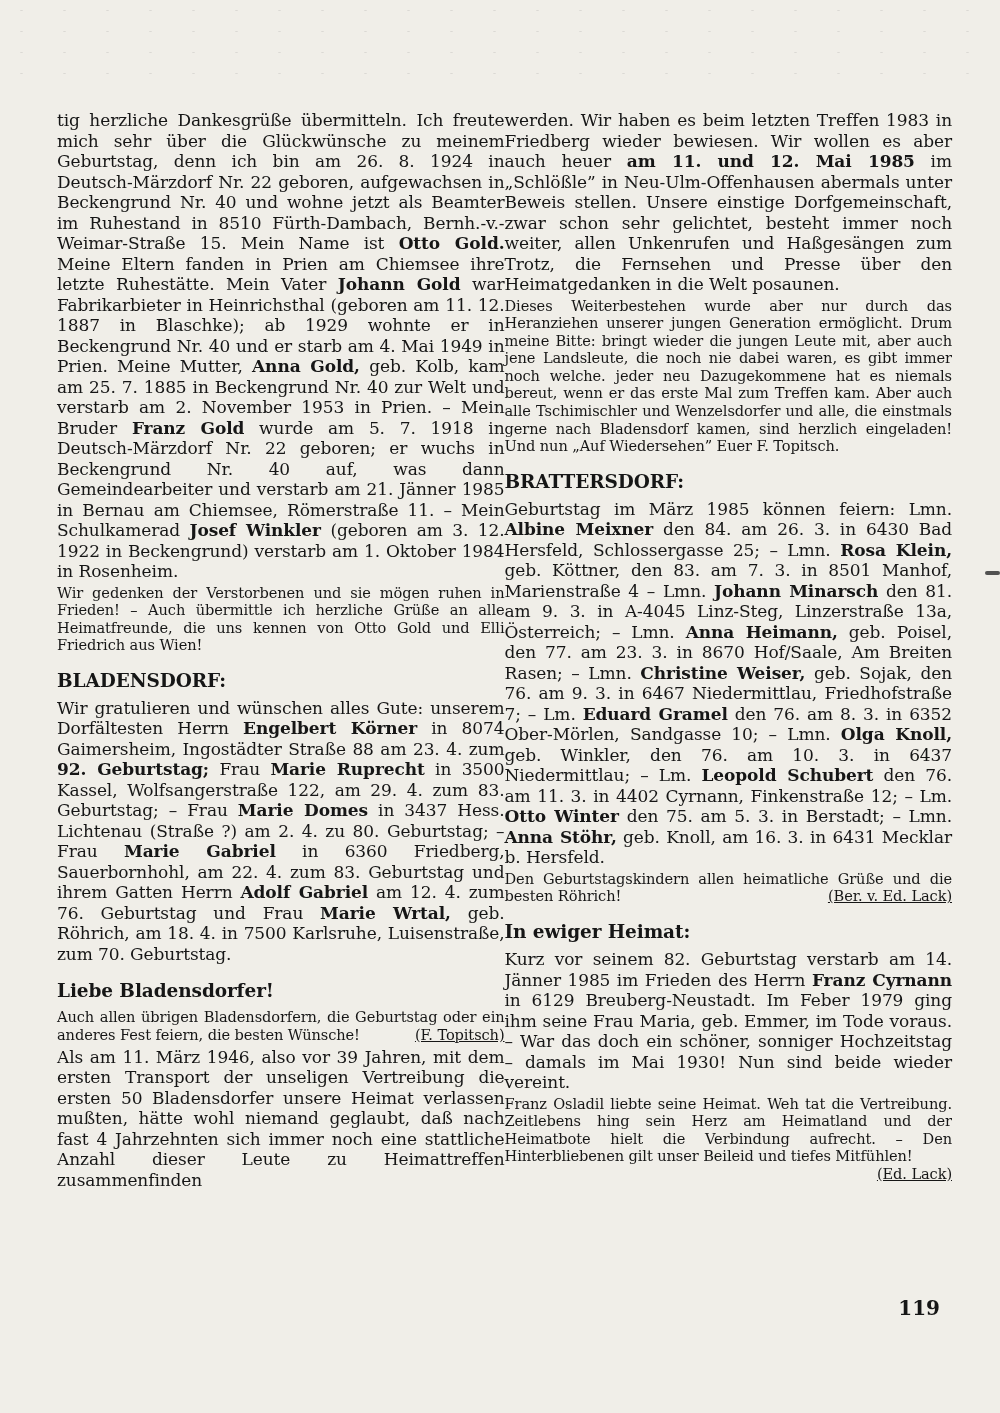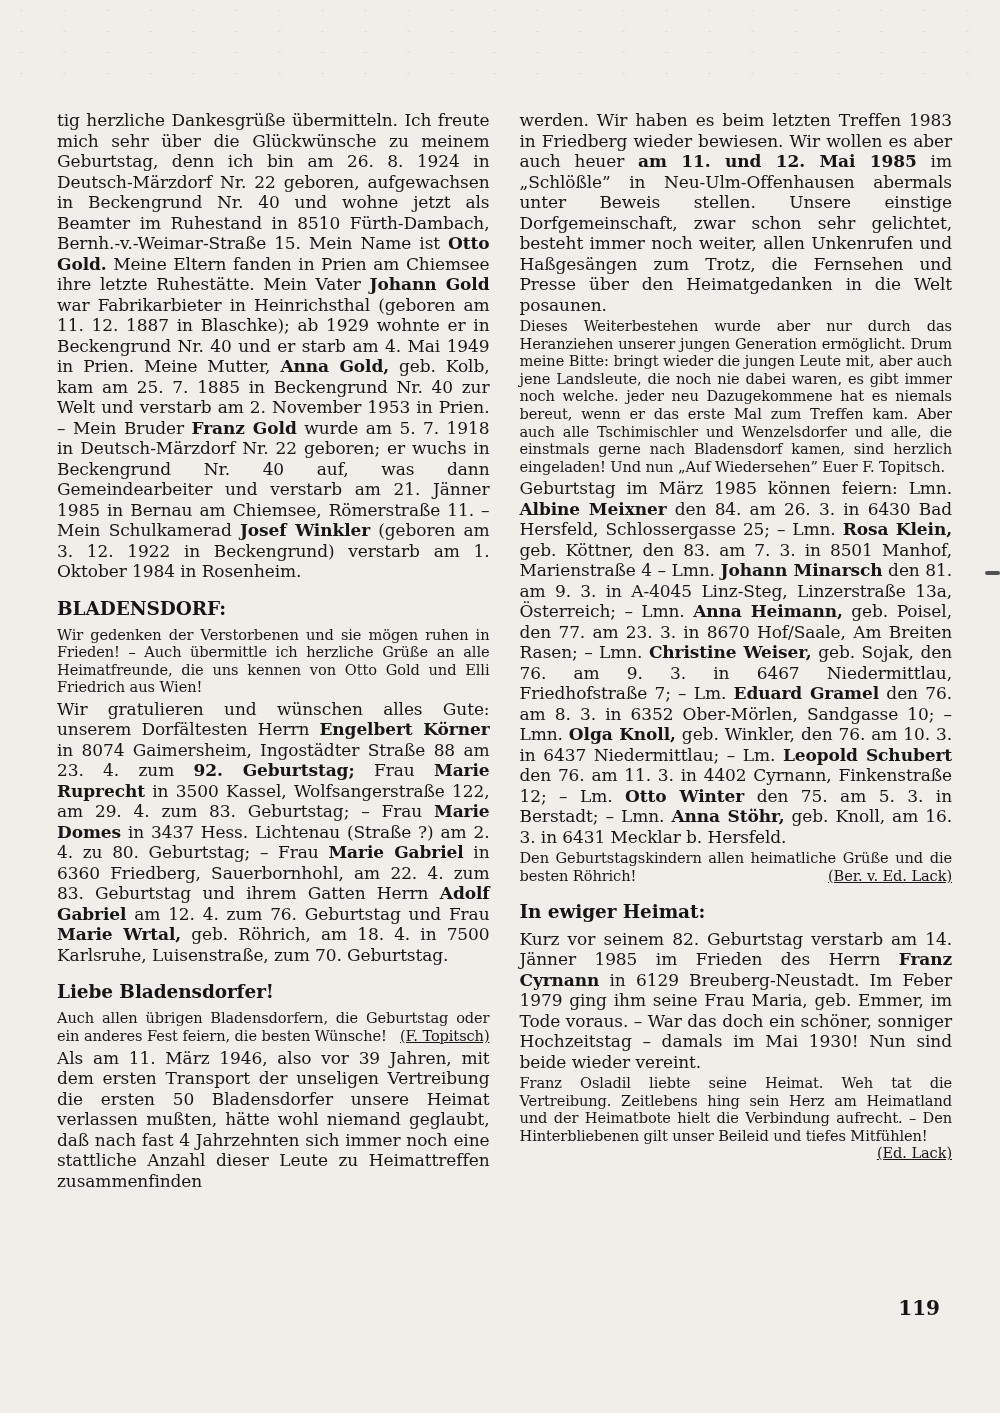--- a/index.html
+++ b/index.html
@@ -20,21 +20,21 @@
     background-size: 43px 21px;
     opacity: .55;
     pointer-events: none;
   }
   .edge-mark {
     position: absolute; right: 0; top: 571px;
     width: 15px; height: 4px; background: #2b2b2b; border-radius: 2px; opacity: .8;
   }
   .page-body {
     position: absolute; top: 110px; left: 57px; right: 48px;
-    display: flex; gap: 30px;
+    display: flex; 
   }
   .col {
     flex: 1 1 0;
     text-align: justify;
     font-size: 17px;
     line-height: 20.5px;
     letter-spacing: -0.1px;
     hyphens: auto;
   }
   .block { margin: 0; }
@@ -65,30 +65,31 @@
 </head>
 <body>
 
 <div class="page">
   <div class="scan-noise"></div>
   <div class="edge-mark"></div>
 
   <div class="page-body">
     <div class="col">
         <div class="block paragraph"><span>tig herzliche Dankesgrüße übermitteln. Ich freute mich sehr über die Glückwünsche zu meinem Geburtstag, denn ich bin am 26. 8. 1924 in Deutsch-Märzdorf Nr. 22 geboren, aufgewachsen in Beckengrund Nr. 40 und wohne jetzt als Beamter im Ruhestand in 8510 Fürth-Dambach, Bernh.-v.-Weimar-Straße 15. Mein Name ist </span><b>Otto Gold.</b><span> Meine Eltern fanden in Prien am Chiemsee ihre letzte Ruhestätte. Mein Vater </span><b>Johann Gold</b><span> war Fabrikarbieter in Heinrichsthal (geboren am 11. 12. 1887 in Blaschke); ab 1929 wohnte er in Beckengrund Nr. 40 und er starb am 4. Mai 1949 in Prien. Meine Mutter, </span><b>Anna Gold,</b><span> geb. Kolb, kam am 25. 7. 1885 in Beckengrund Nr. 40 zur Welt und verstarb am 2. November 1953 in Prien. – Mein Bruder </span><b>Franz Gold</b><span> wurde am 5. 7. 1918 in Deutsch-Märzdorf Nr. 22 geboren; er wuchs in Beckengrund Nr. 40 auf, was dann Gemeindearbeiter und verstarb am 21. Jänner 1985 in Bernau am Chiemsee, Römerstraße 11. – Mein Schulkamerad </span><b>Josef Winkler</b><span> (geboren am 3. 12. 1922 in Beckengrund) verstarb am 1. Oktober 1984 in Rosenheim.</span></div>
+        <div class="block small"><span>Wir gedenken der Verstorbenen und sie mögen ruhen in Frieden! – Auch übermittle ich herzliche Grüße an alle Heimatfreunde, die uns kennen von Otto Gold und Elli Friedrich aus Wien!</span></div>
         <div class="block heading"><b>BLADENSDORF:</b></div>
-        <div class="block small"><span>Wir gedenken der Verstorbenen und sie mögen ruhen in Frieden! – Auch übermittle ich herzliche Grüße an alle Heimatfreunde, die uns kennen von Otto Gold und Elli Friedrich aus Wien!</span></div>
         <div class="block paragraph"><span>Wir gratulieren und wünschen alles Gute: unserem Dorfältesten Herrn </span><b>Engelbert Körner</b><span> in 8074 Gaimersheim, Ingostädter Straße 88 am 23. 4. zum </span><b>92. Geburtstag;</b><span> Frau </span><b>Marie Ruprecht</b><span> in 3500 Kassel, Wolfsangerstraße 122, am 29. 4. zum 83. Geburtstag; – Frau </span><b>Marie Domes</b><span> in 3437 Hess. Lichtenau (Straße ?) am 2. 4. zu 80. Geburtstag; – Frau </span><b>Marie Gabriel</b><span> in 6360 Friedberg, Sauerbornhohl, am 22. 4. zum 83. Geburtstag und ihrem Gatten Herrn </span><b>Adolf Gabriel</b><span> am 12. 4. zum 76. Geburtstag und Frau </span><b>Marie Wrtal,</b><span> geb. Röhrich, am 18. 4. in 7500 Karlsruhe, Luisenstraße, zum 70. Geburtstag.</span></div>
         <div class="block heading"><b>Liebe Bladensdorfer!</b></div>
         <div class="block small"><span>Auch allen übrigen Bladensdorfern, die Geburtstag oder ein anderes Fest feiern, die besten Wünsche!</span><span class="right-sig">(F. Topitsch)</span></div>
         <div class="block paragraph"><span>Als am 11. März 1946, also vor 39 Jahren, mit dem ersten Transport der unseligen Vertreibung die ersten 50 Bladensdorfer unsere Heimat verlassen mußten, hätte wohl niemand geglaubt, daß nach fast 4 Jahrzehnten sich immer noch eine stattliche Anzahl dieser Leute zu Heimattreffen zusammenfinden</span></div>
       </div>
     <div class="col">
         <div class="block paragraph"><span>werden. Wir haben es beim letzten Treffen 1983 in Friedberg wieder bewiesen. Wir wollen es aber auch heuer </span><b>am 11. und 12. Mai 1985</b><span> im „Schlößle” in Neu-Ulm-Offenhausen abermals unter Beweis stellen. Unsere einstige Dorfgemeinschaft, zwar schon sehr gelichtet, besteht immer noch weiter, allen Unkenrufen und Haßgesängen zum Trotz, die Fernsehen und Presse über den Heimatgedanken in die Welt posaunen.</span></div>
         <div class="block small"><span>Dieses Weiterbestehen wurde aber nur durch das Heranziehen unserer jungen Generation ermöglicht. Drum meine Bitte: bringt wieder die jungen Leute mit, aber auch jene Landsleute, die noch nie dabei waren, es gibt immer noch welche. jeder neu Dazugekommene hat es niemals bereut, wenn er das erste Mal zum Treffen kam. Aber auch alle Tschimischler und Wenzelsdorfer und alle, die einstmals gerne nach Bladensdorf kamen, sind herzlich eingeladen! Und nun „Auf Wiedersehen” Euer F. Topitsch.</span></div>
+        <div class="block heading"><b>BRATTERSDORF:</b></div>
         <div class="block paragraph"><span>Geburtstag im März 1985 können feiern: Lmn. </span><b>Albine Meixner</b><span> den 84. am 26. 3. in 6430 Bad Hersfeld, Schlossergasse 25; – Lmn. </span><b>Rosa Klein,</b><span> geb. Köttner, den 83. am 7. 3. in 8501 Manhof, Marienstraße 4 – Lmn. </span><b>Johann Minarsch</b><span> den 81. am 9. 3. in A-4045 Linz-Steg, Linzerstraße 13a, Österreich; – Lmn. </span><b>Anna Heimann,</b><span> geb. Poisel, den 77. am 23. 3. in 8670 Hof/Saale, Am Breiten Rasen; – Lmn. </span><b>Christine Weiser,</b><span> geb. Sojak, den 76. am 9. 3. in 6467 Niedermittlau, Friedhofstraße 7; – Lm. </span><b>Eduard Gramel</b><span> den 76. am 8. 3. in 6352 Ober-Mörlen, Sandgasse 10; – Lmn. </span><b>Olga Knoll,</b><span> geb. Winkler, den 76. am 10. 3. in 6437 Niedermittlau; – Lm. </span><b>Leopold Schubert</b><span> den 76. am 11. 3. in 4402 Cyrnann, Finkenstraße 12; – Lm. </span><b>Otto Winter</b><span> den 75. am 5. 3. in Berstadt; – Lmn. </span><b>Anna Stöhr,</b><span> geb. Knoll, am 16. 3. in 6431 Mecklar b. Hersfeld.</span></div>
         <div class="block small"><span>Den Geburtstagskindern allen heimatliche Grüße und die besten Röhrich!</span><span class="right-sig">(Ber. v. Ed. Lack)</span></div>
         <div class="block heading"><b>In ewiger Heimat:</b></div>
         <div class="block paragraph"><span>Kurz vor seinem 82. Geburtstag verstarb am 14. Jänner 1985 im Frieden des Herrn </span><b>Franz Cyrnann</b><span> in 6129 Breuberg-Neustadt. Im Feber 1979 ging ihm seine Frau Maria, geb. Emmer, im Tode voraus. – War das doch ein schöner, sonniger Hochzeitstag – damals im Mai 1930! Nun sind beide wieder vereint.</span></div>
         <div class="block small"><span>Franz Osladil liebte seine Heimat. Weh tat die Vertreibung. Zeitlebens hing sein Herz am Heimatland und der Heimatbote hielt die Verbindung aufrecht. – Den Hinterbliebenen gilt unser Beileid und tiefes Mitfühlen!</span><span class="right-sig">(Ed. Lack)</span></div>
       </div>
   </div>
 
   <div class="page-number">119</div>
 </div>

